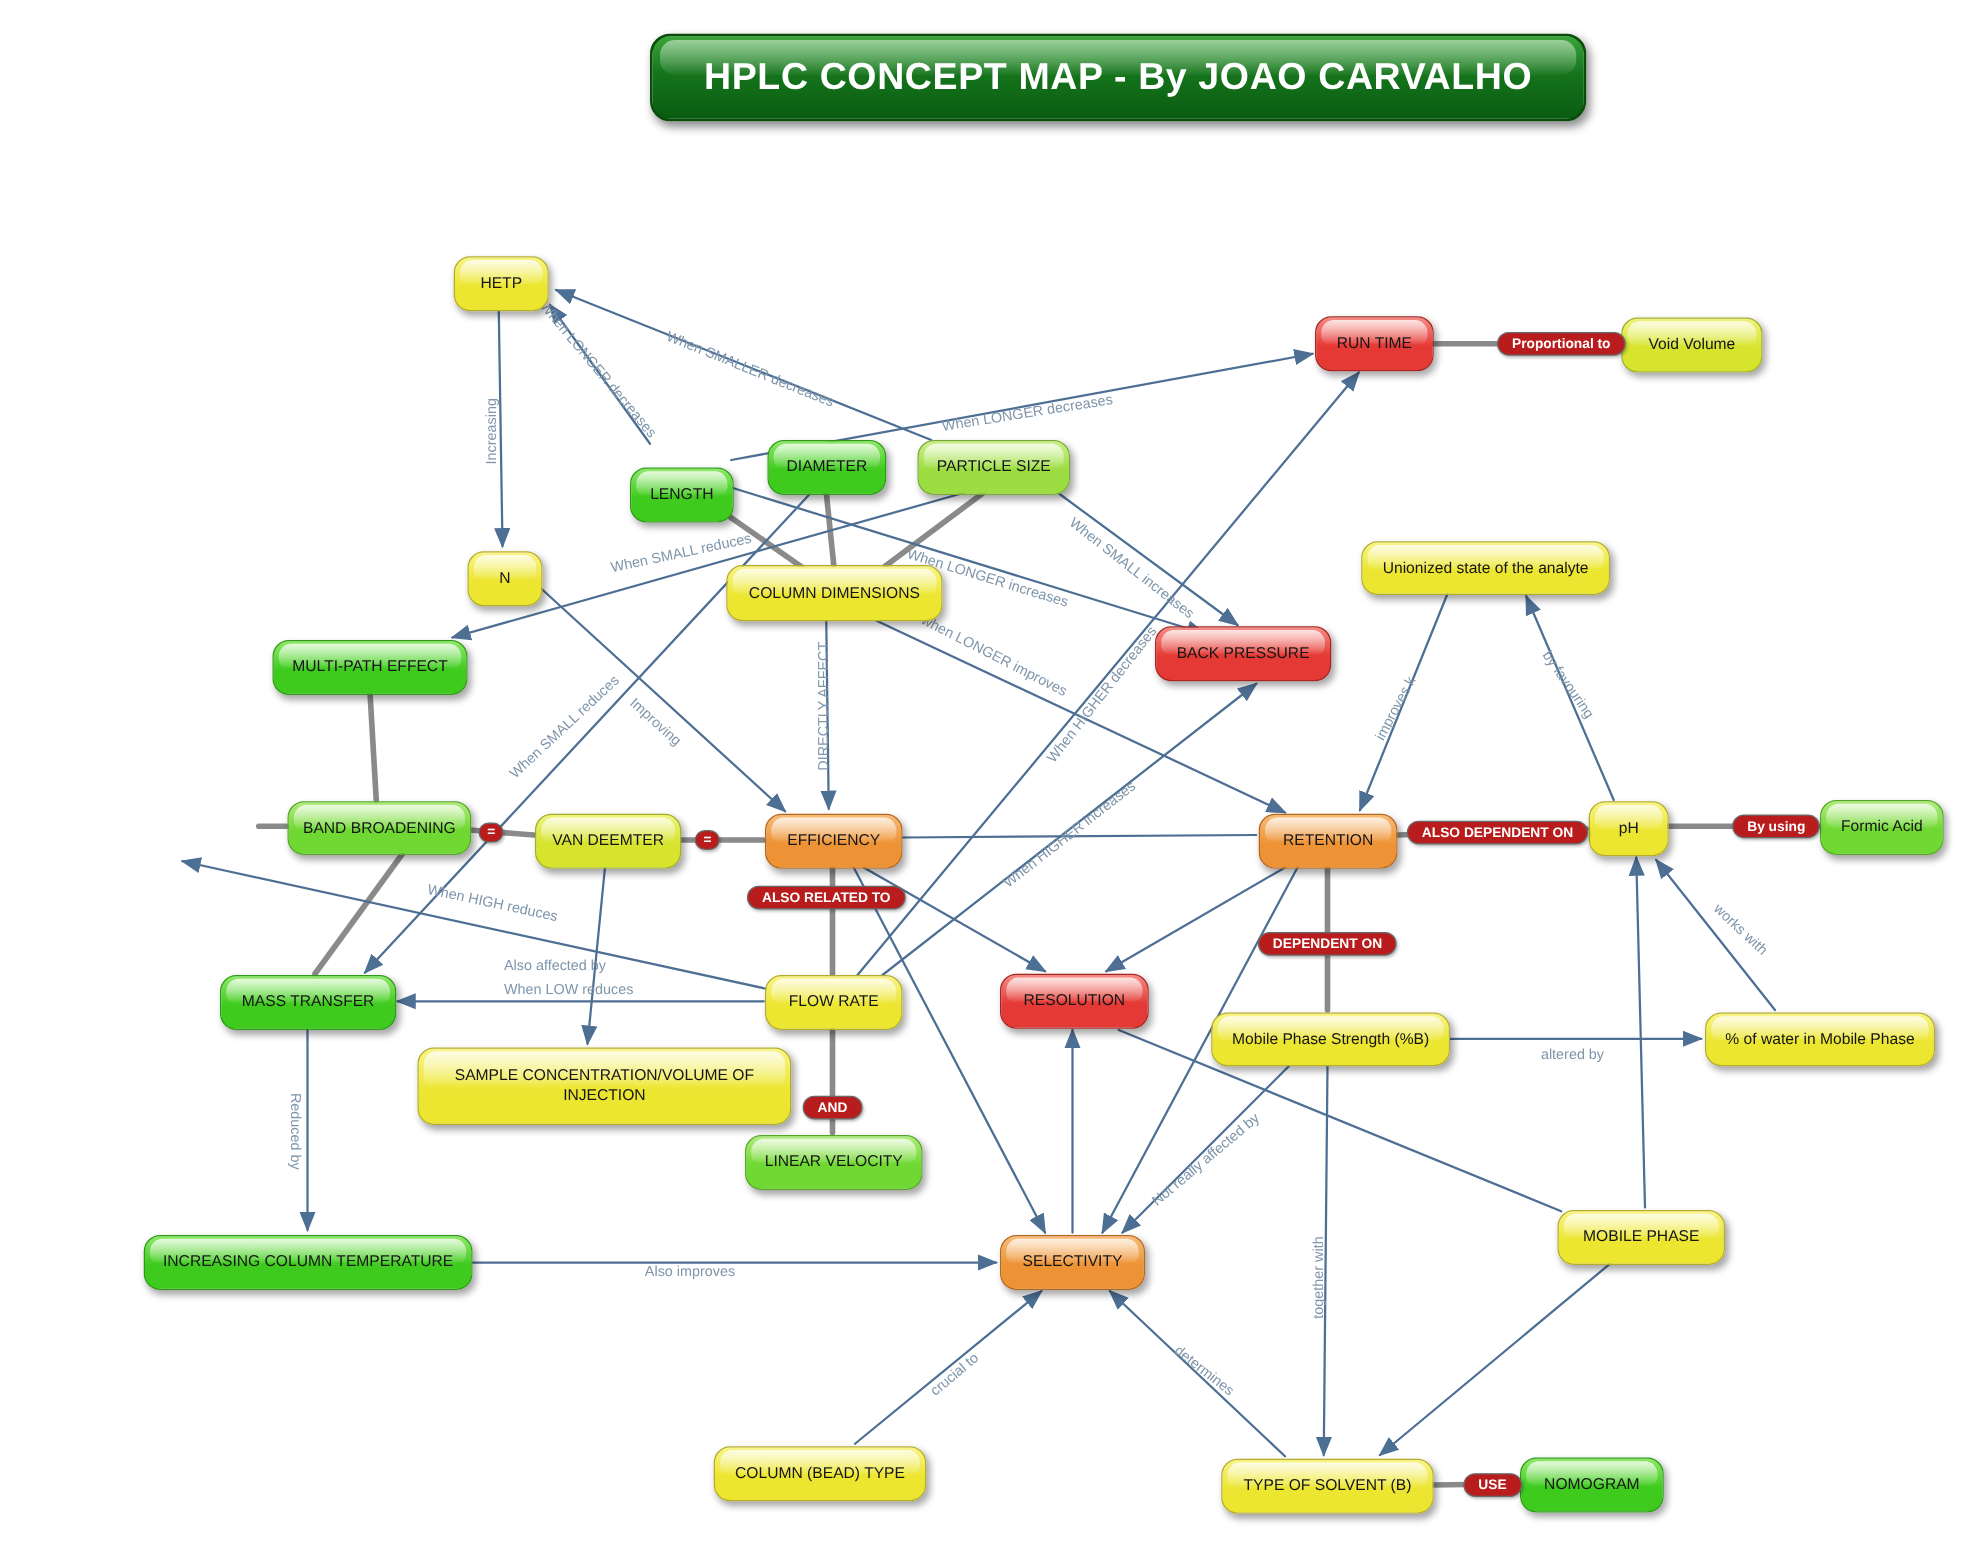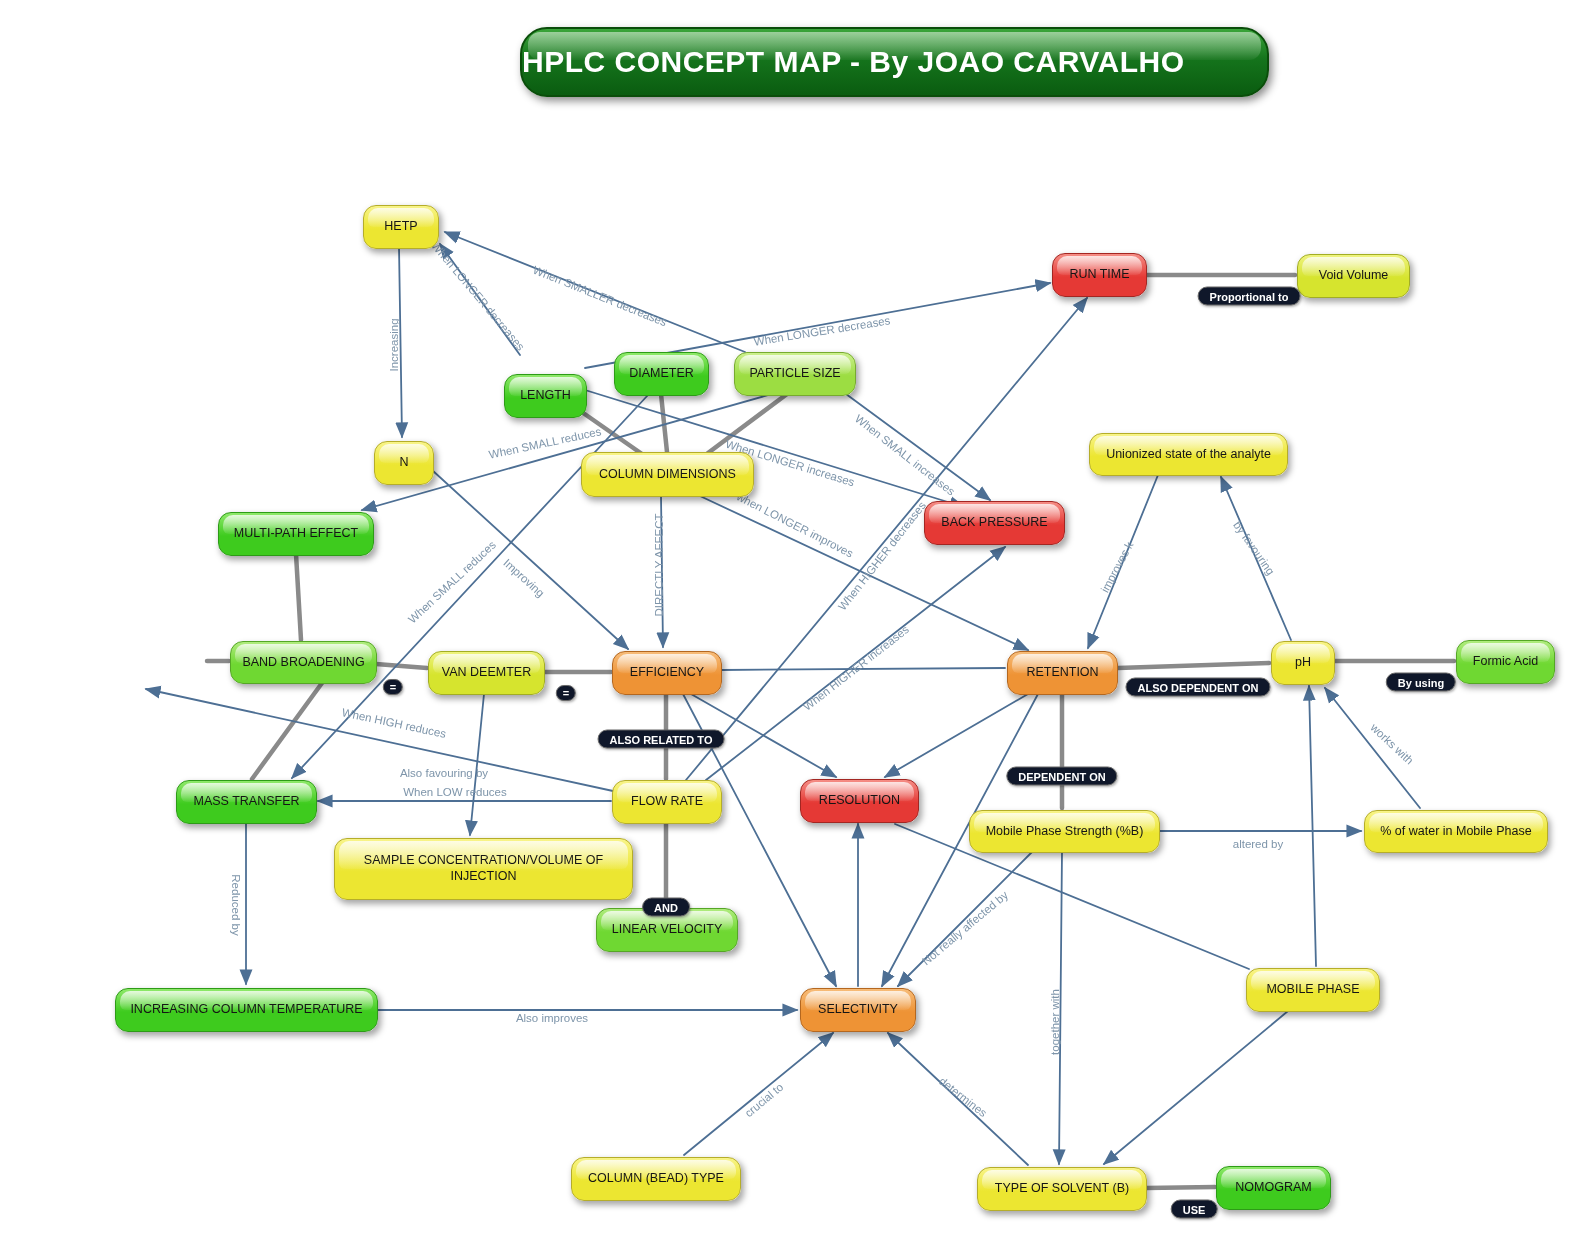--- a/index.html
+++ b/index.html
@@ -10,27 +10,27 @@
   .edge-label{position:absolute;z-index:2;white-space:nowrap;font-size:11.5px;color:#7e95aa;
     transform-origin:center center;pointer-events:none;}
   .node{position:absolute;z-index:4;display:flex;align-items:center;justify-content:center;
     text-align:center;font-size:12.5px;color:#151515;border:1.5px solid #999;
     border-radius:13px;box-shadow:2.5px 3.5px 6px rgba(0,0,0,.35);line-height:1.25;}
   .node::after{content:"";position:absolute;left:4px;right:4px;top:2px;height:46%;
     border-radius:10px 10px 6px 6px;
     background:linear-gradient(180deg,rgba(255,255,255,.78),rgba(255,255,255,.06));
     pointer-events:none;}
   .node span{position:relative;z-index:1;padding:0 6px;}
-  .pill{position:absolute;z-index:5;background:#0f172a;border:1px solid #696969;color:#ffffff;
+  .pill{position:absolute;z-index:5;background:#b91c1c;border:1px solid #696969;color:#ffffff;
     font-size:11px;font-weight:bold;white-space:nowrap;padding:2.5px 11px;border-radius:12px;
-    box-shadow:1px 1.5px 2.5px rgba(0,0,0,.3);margin-top:21px;}
+    box-shadow:1px 1.5px 2.5px rgba(0,0,0,.3);}
   .pill.small{padding:1px 6px;}
-  #title-banner{position:absolute;z-index:6;display:flex;align-items:center;
+  #title-banner{position:absolute;z-index:6;display:flex;align-items:center;justify-content:center;
     color:#ffffff;font-weight:bold;font-size:30px;letter-spacing:.5px;
-    border:2px solid #0a4d0a;border-radius:27px;
+    border:2px solid #0a4d0a;border-radius:16px;
     background:linear-gradient(180deg,#3aa53a 0%,#15741c 45%,#0a5c10 100%);
     box-shadow:3px 4px 8px rgba(0,0,0,.45);}
   #title-banner::after{content:"";position:absolute;left:6px;right:6px;top:3px;height:42%;
     border-radius:12px;background:linear-gradient(180deg,rgba(255,255,255,.5),rgba(255,255,255,.04));
     pointer-events:none;}
   #title-banner span{position:relative;z-index:1;}
 </style>
 </head>
 <body>
 
@@ -105,21 +105,21 @@
     <div class="edge-label" style="left: 905px; top: 455px; transform: translate(-50%, -50%) rotate(38deg);">When SMALL increases</div>
     <div class="edge-label" style="left: 795px; top: 525px; transform: translate(-50%, -50%) rotate(27deg);">when LONGER improves</div>
     <div class="edge-label" style="left: 882px; top: 556px; transform: translate(-50%, -50%) rotate(-52deg);">When HIGHER decreases</div>
     <div class="edge-label" style="left: 659px; top: 565px; transform: translate(-50%, -50%) rotate(-90deg);">DIRECTLY AFFECT</div>
     <div class="edge-label" style="left: 452px; top: 582px; transform: translate(-50%, -50%) rotate(-43deg);">When SMALL reduces</div>
     <div class="edge-label" style="left: 524px; top: 578px; transform: translate(-50%, -50%) rotate(42deg);">Improving</div>
     <div class="edge-label" style="left: 1117px; top: 567px; transform: translate(-50%, -50%) rotate(-62deg);">improves k</div>
     <div class="edge-label" style="left: 1254px; top: 548px; transform: translate(-50%, -50%) rotate(55deg);">by favouring</div>
     <div class="edge-label" style="left: 394px; top: 723px; transform: translate(-50%, -50%) rotate(12deg);">When HIGH reduces</div>
     <div class="edge-label" style="left: 856px; top: 668px; transform: translate(-50%, -50%) rotate(-38deg);">When HIGHER increases</div>
-    <div class="edge-label" style="left: 444px; top: 773px; transform: translate(-50%, -50%) rotate(0deg);">Also favouring by</div>
+    <div class="edge-label" style="left: 444px; top: 773px; transform: translate(-50%, -50%) rotate(0deg);">Also affected by</div>
     <div class="edge-label" style="left: 455px; top: 792px; transform: translate(-50%, -50%) rotate(0deg);">When LOW reduces</div>
     <div class="edge-label" style="left: 236px; top: 905px; transform: translate(-50%, -50%) rotate(90deg);">Reduced by</div>
     <div class="edge-label" style="left: 965px; top: 928px; transform: translate(-50%, -50%) rotate(-40deg);">Not really affected by</div>
     <div class="edge-label" style="left: 1258px; top: 844px; transform: translate(-50%, -50%) rotate(0deg);">altered by</div>
     <div class="edge-label" style="left: 1392px; top: 744px; transform: translate(-50%, -50%) rotate(43deg);">works with</div>
     <div class="edge-label" style="left: 1055px; top: 1022px; transform: translate(-50%, -50%) rotate(-90deg);">together with</div>
     <div class="edge-label" style="left: 552px; top: 1018px; transform: translate(-50%, -50%) rotate(0deg);">Also improves</div>
     <div class="edge-label" style="left: 764px; top: 1100px; transform: translate(-50%, -50%) rotate(-40deg);">crucial to</div>
     <div class="edge-label" style="left: 963px; top: 1097px; transform: translate(-50%, -50%) rotate(38deg);">determines</div>
     <div class="pill" style="left: 1249px; top: 275px; transform: translate(-50%, -50%);">Proportional to</div>

